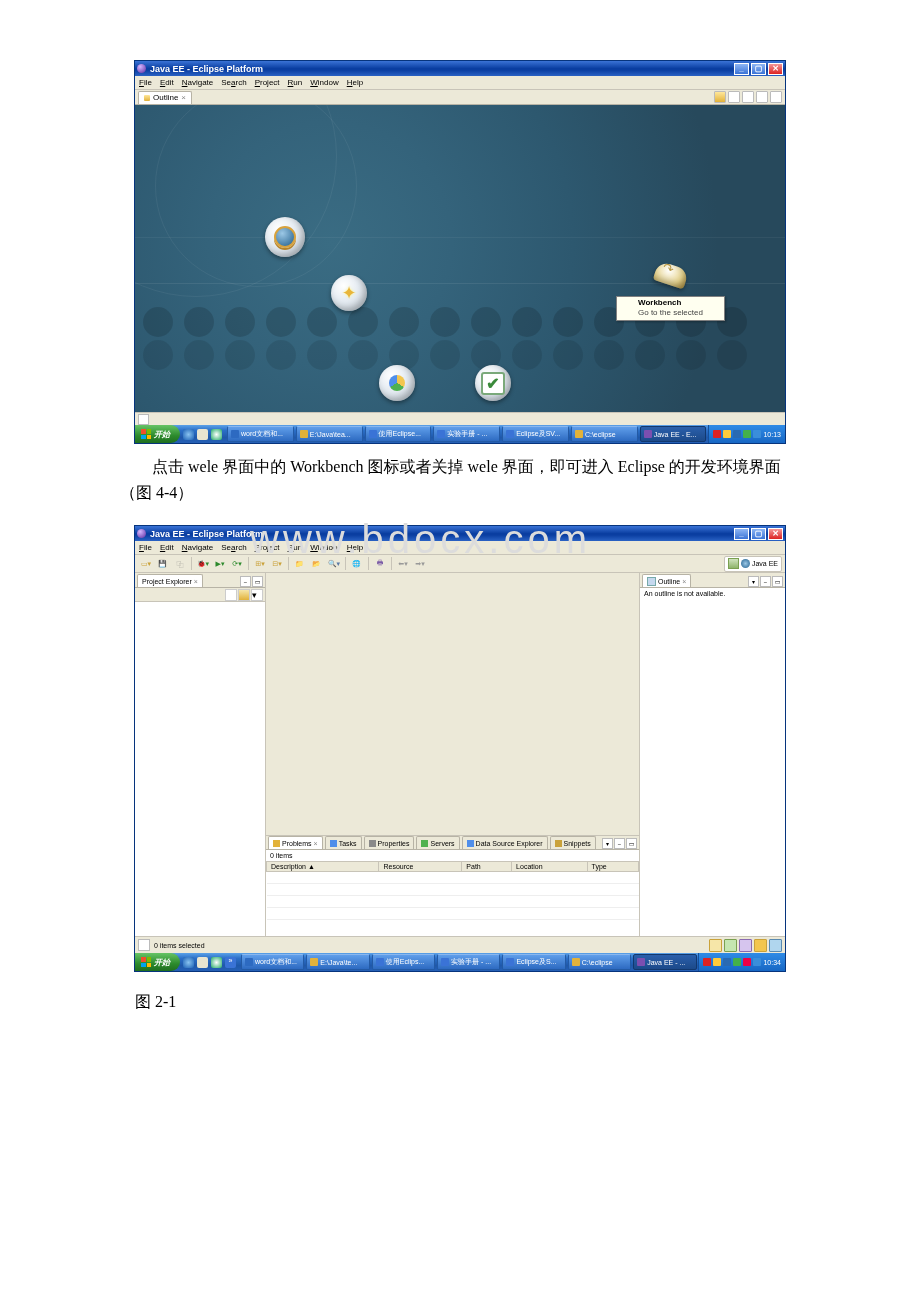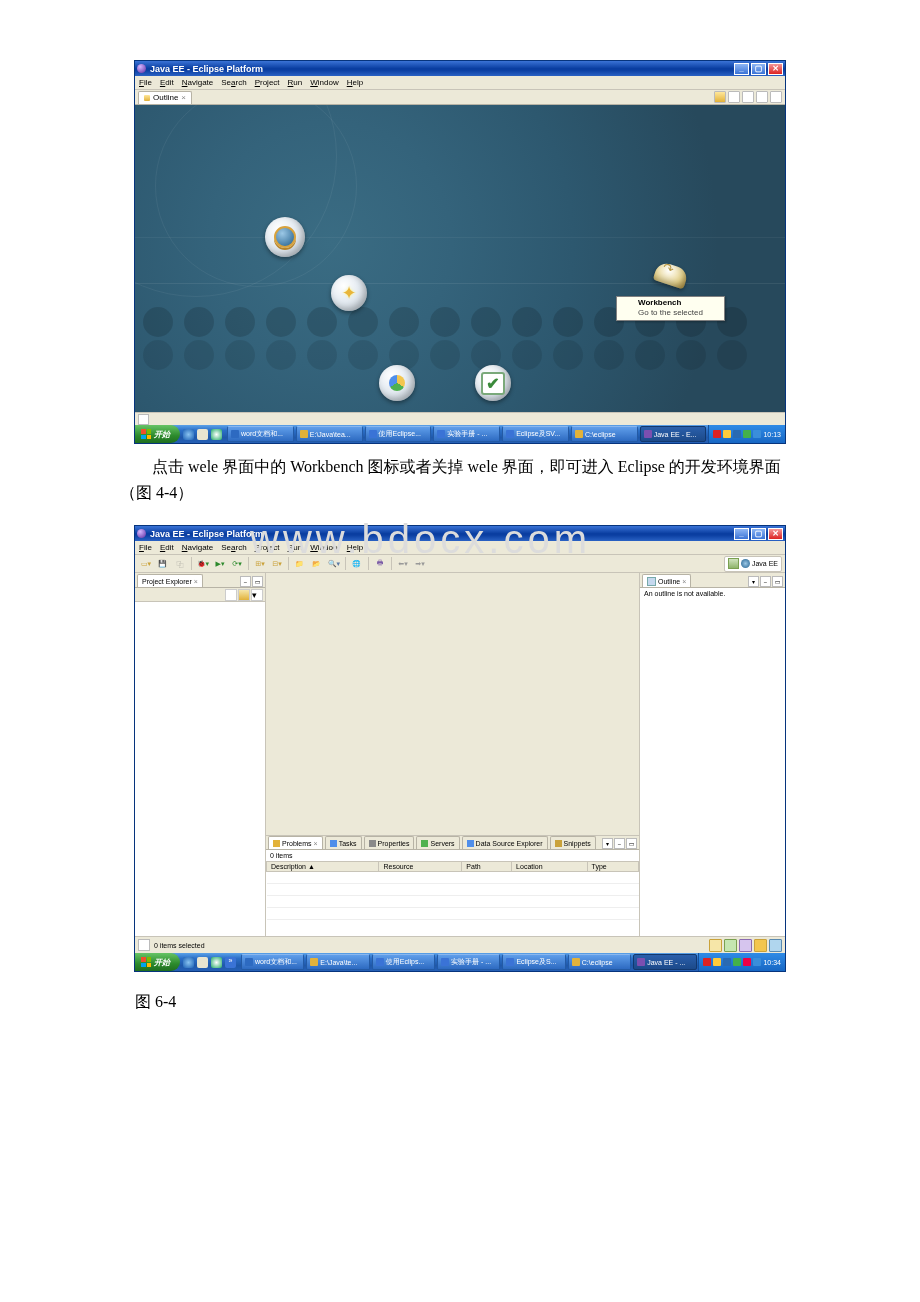--- a/index.html
+++ b/index.html
@@ -619,15 +619,15 @@
           <span class="t" style="background:#2a6ab2;"></span>
           <span class="t" style="background:#44b04b;"></span>
           <span class="t" style="background:#e04;"></span>
           <span class="t" style="background:#3a8edb;"></span>
           <span>10:34</span>
         </div>
       </div>
     </div>
   </div>
 
-  <div class="caption">图 6-4</div>
+  <div class="caption">图 2-1</div>
 
 </div>
 
 </body></html>

